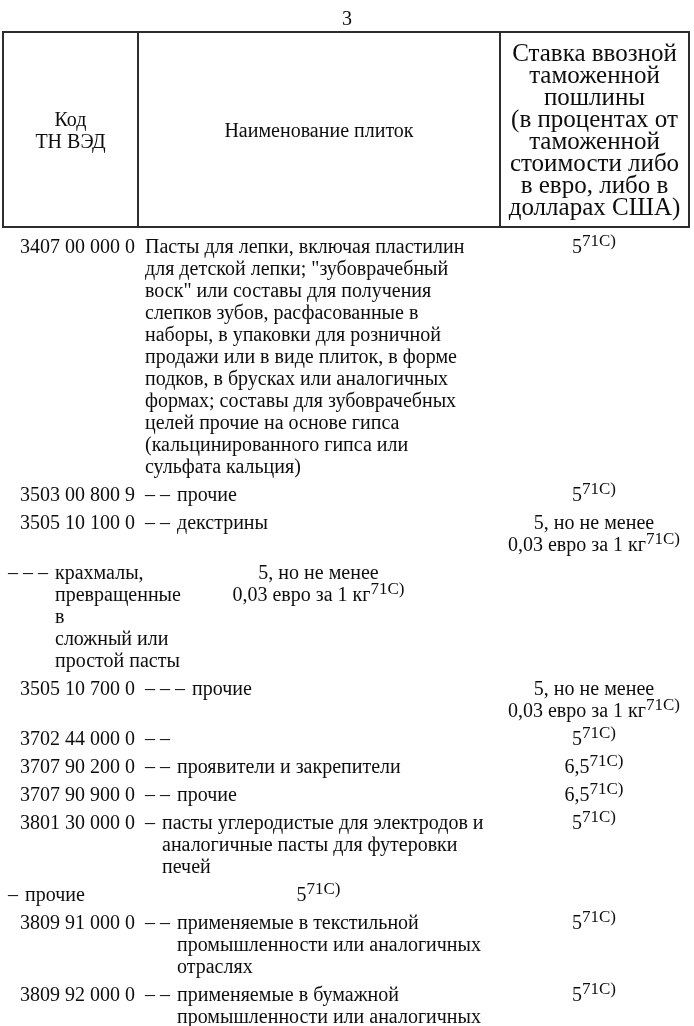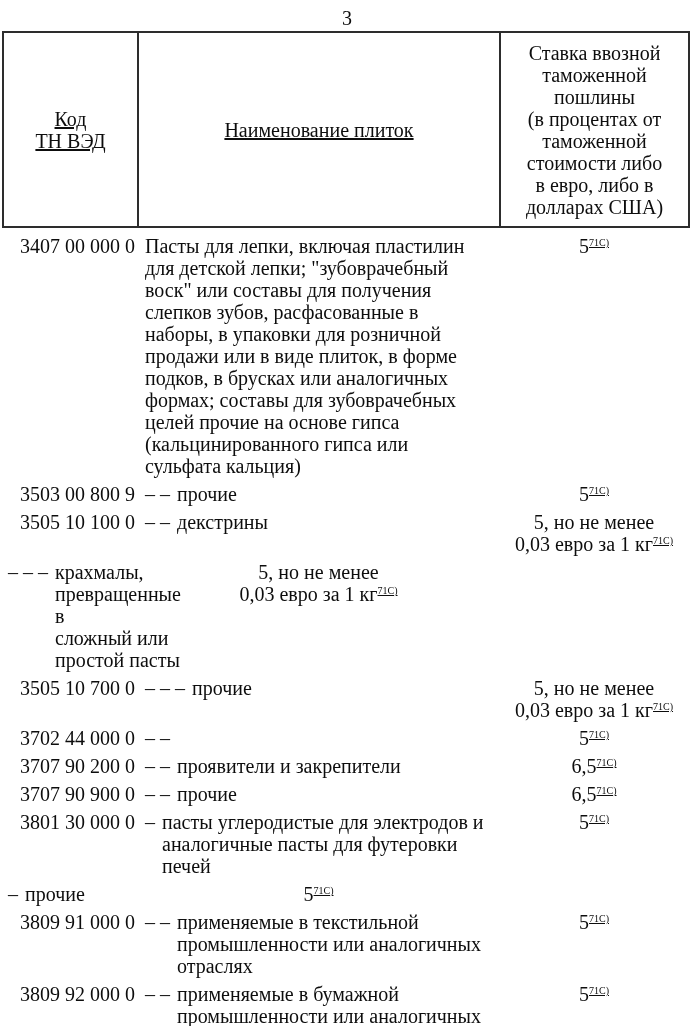--- a/index.html
+++ b/index.html
@@ -26,22 +26,22 @@
     border:2px solid #2d2d2d;
     display:grid;
     grid-template-columns:135px 362px 1fr;
   }
   .th {
     display:flex; align-items:center; justify-content:center;
     text-align:center;
     white-space:pre-line;
     padding:2px 2px;
   }
-  .th-code, .th-name { border-right:2px solid #2d2d2d;text-decoration:underline; }
-  .th-rate { font-size:20px; line-height:22px; }
+  .th-code, .th-name { border-right:2px solid #2d2d2d; }
+  .th-rate { font-size:25px; line-height:22px; }
   
   .tbl-body { margin-top:7px; }
   .row {
     display:grid;
     grid-template-columns:137px 363px 188px;
     margin-bottom:6px;
   }
   .code {
     padding-left:20px;
     white-space:nowrap;
@@ -50,24 +50,23 @@
     display:flex; align-items:flex-start;
     padding-left:8px;
     box-sizing:border-box;
   }
   .dashes { white-space:pre; margin-right:7px; }
   .dashes:empty { margin-right:0; }
   .name-text { white-space:pre-line; }
   .rate { text-align:center; }
   .rate-line { white-space:nowrap; }
   .sup {
-    font-size:10px;
+    font-size:17px;
     position:relative; top:-7px;
     line-height:1;
-    text-decoration:underline;
   }
 </style>
 </head>
 <body>
 
 <div class="doc">
 
   <div class="page-number">3</div>
 
   <div class="tbl-head">

